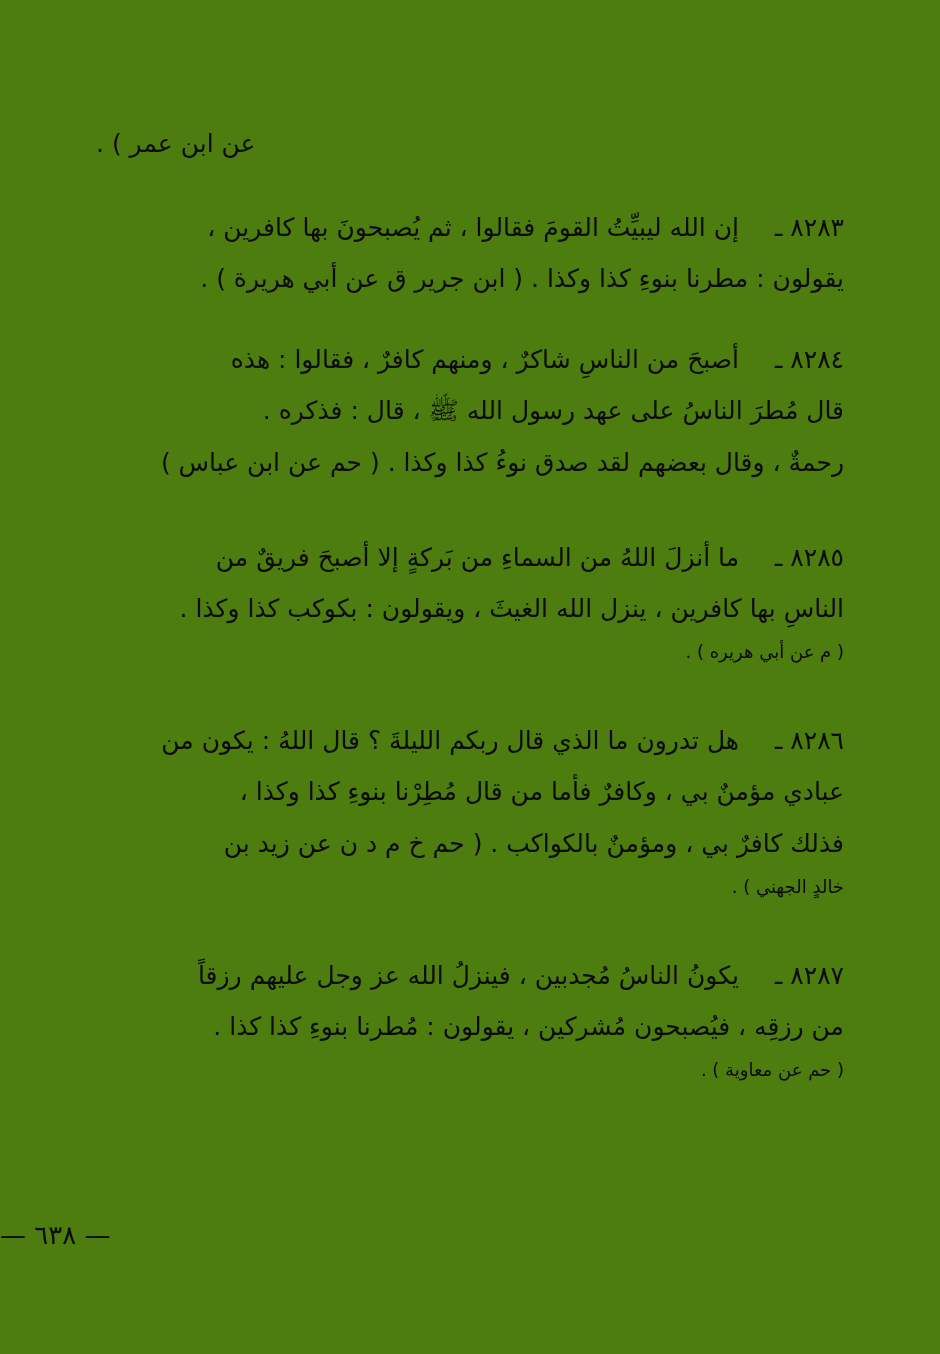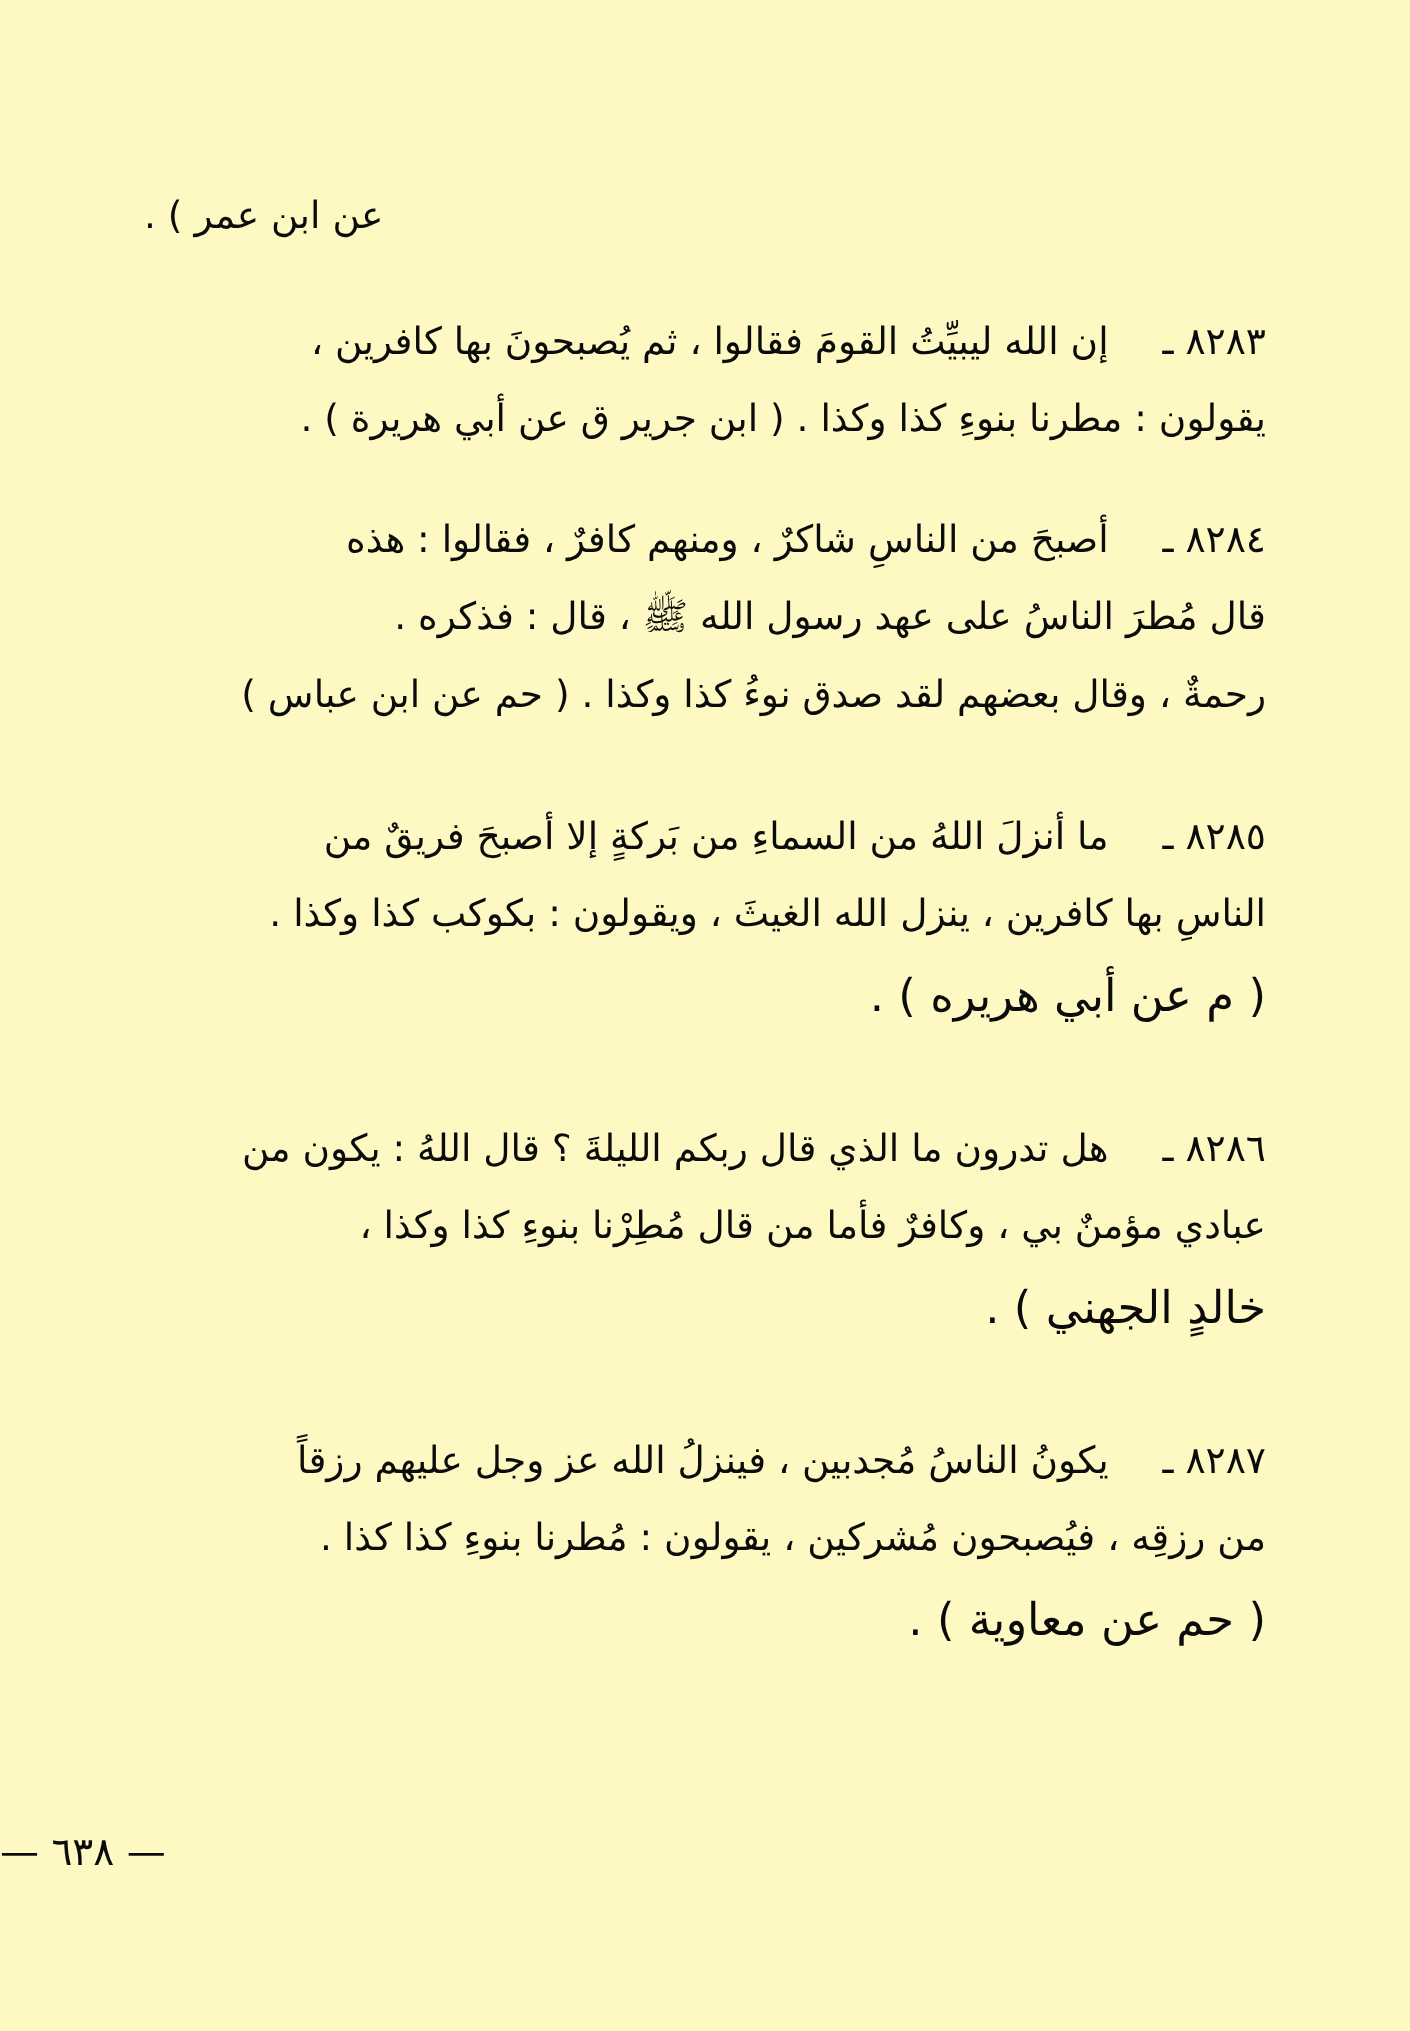--- a/index.html
+++ b/index.html
@@ -4,21 +4,21 @@
 <style>
   html, body {
     margin: 0;
     padding: 0;
     background: #ffffff;
   }
   .page {
     position: relative;
     width: 940px;
     height: 1354px;
-    background: #fef9c3;
+    background: #4d7c0f;
     margin: 0 auto;
     font-family: "DejaVu Sans", "Liberation Sans", sans-serif;
     color: #0b0b0b;
     overflow: hidden;
   }
   .content {
     position: absolute;
     top: 120px;
     right: 96px;
     left: 96px;
@@ -42,21 +42,21 @@
   .entry .num {
     white-space: nowrap;
     margin-left: 28px;
   }
   .entry .body {
     
   }
   .entry-tail {
     display: block;
     text-align: right;
-    font-size: 30px;
+    font-size: 18px;
     line-height: 2.05;
   }
   .entry-tail-right {
     display: block;
     text-align: right;
     font-size: 25px;
     line-height: 2.05;
   }
   .entry-center-left {
     display: block;
@@ -100,20 +100,21 @@
       <span class="num">٨٢٨٥ ـ</span>
       <span class="body">ما أنزلَ اللهُ من السماءِ من بَركةٍ إلا أصبحَ فريقٌ من</span>
       <span class="entry-tail-right">الناسِ بها كافرين ، ينزل الله الغيثَ ، ويقولون : بكوكب كذا وكذا .</span>
       <span class="entry-tail">( م عن أبي هريره ) .</span>
     </div>
 
     <div class="entry gap-lg">
       <span class="num">٨٢٨٦ ـ</span>
       <span class="body">هل تدرون ما الذي قال ربكم الليلةَ ؟ قال اللهُ : يكون من</span>
       <span class="entry-tail-right">عبادي مؤمنٌ بي ، وكافرٌ فأما من قال مُطِرْنا بنوءِ كذا وكذا ،</span>
+      <span class="entry-tail-right">فذلك كافرٌ بي ، ومؤمنٌ بالكواكب . ( حم خ م د ن عن زيد بن</span>
       <span class="entry-tail">خالدٍ الجهني ) .</span>
     </div>
 
     <div class="entry gap-lg">
       <span class="num">٨٢٨٧ ـ</span>
       <span class="body">يكونُ الناسُ مُجدبين ، فينزلُ الله عز وجل عليهم رزقاً</span>
       <span class="entry-tail-right">من رزقِه ، فيُصبحون مُشركين ، يقولون : مُطرنا بنوءِ كذا كذا .</span>
       <span class="entry-tail">( حم عن معاوية ) .</span>
     </div>
 

